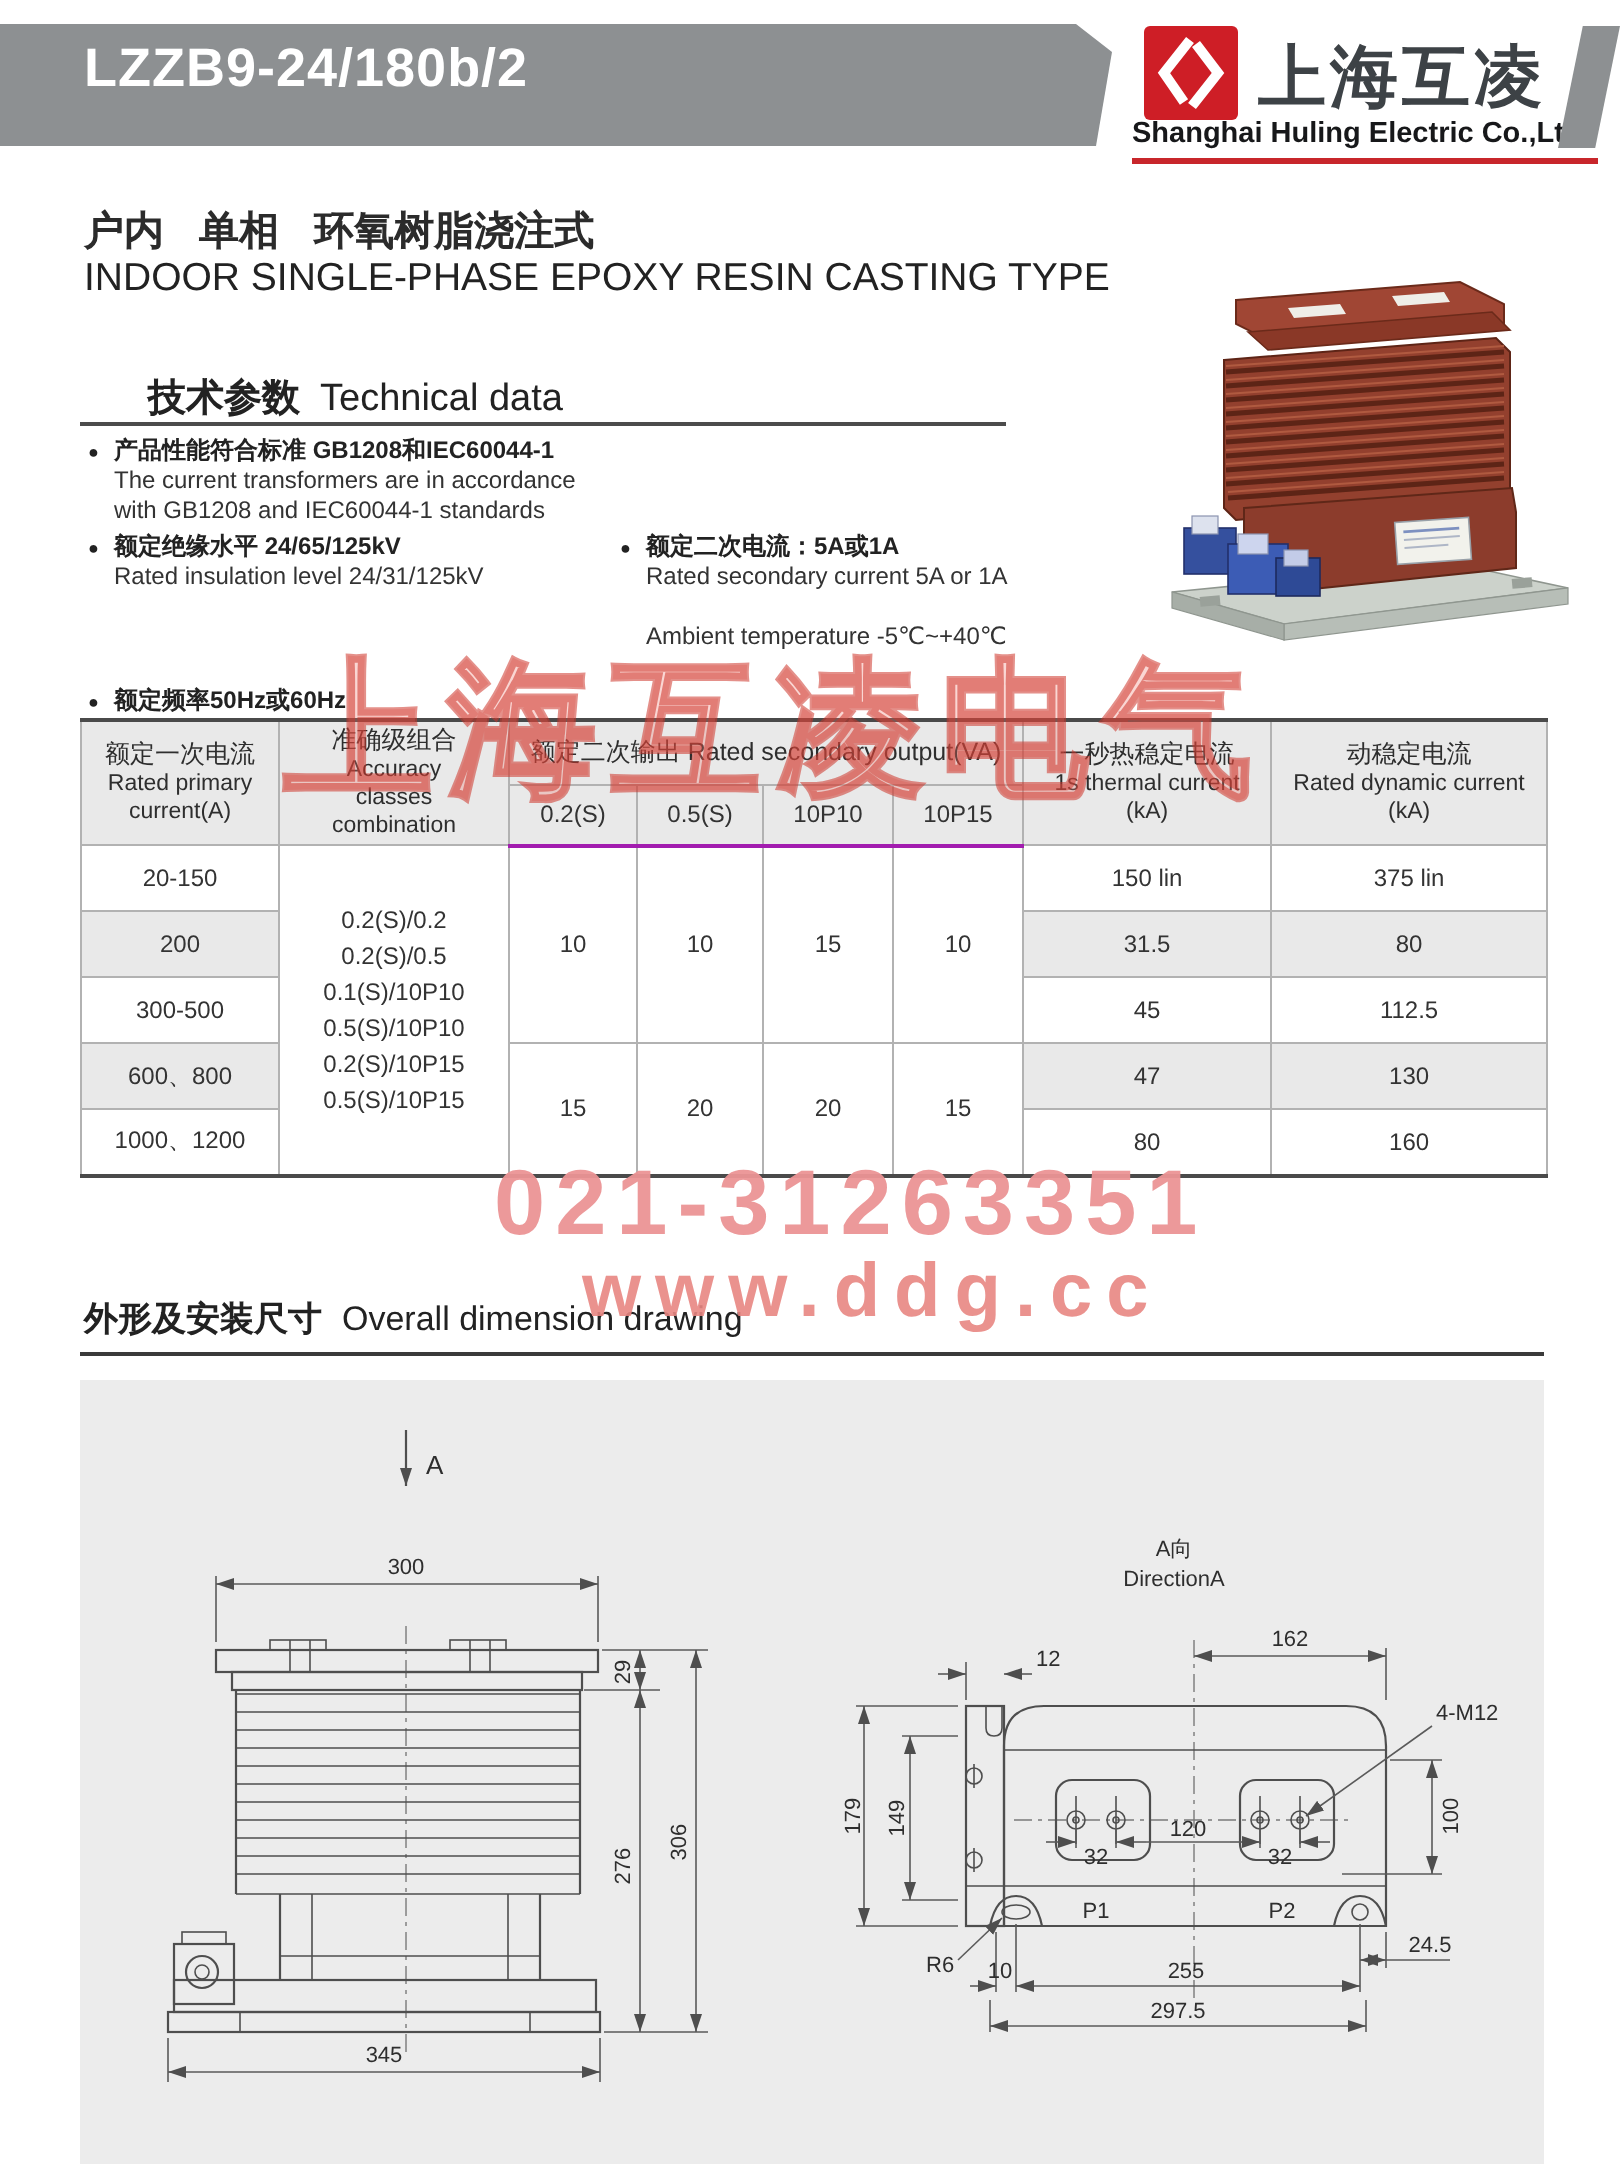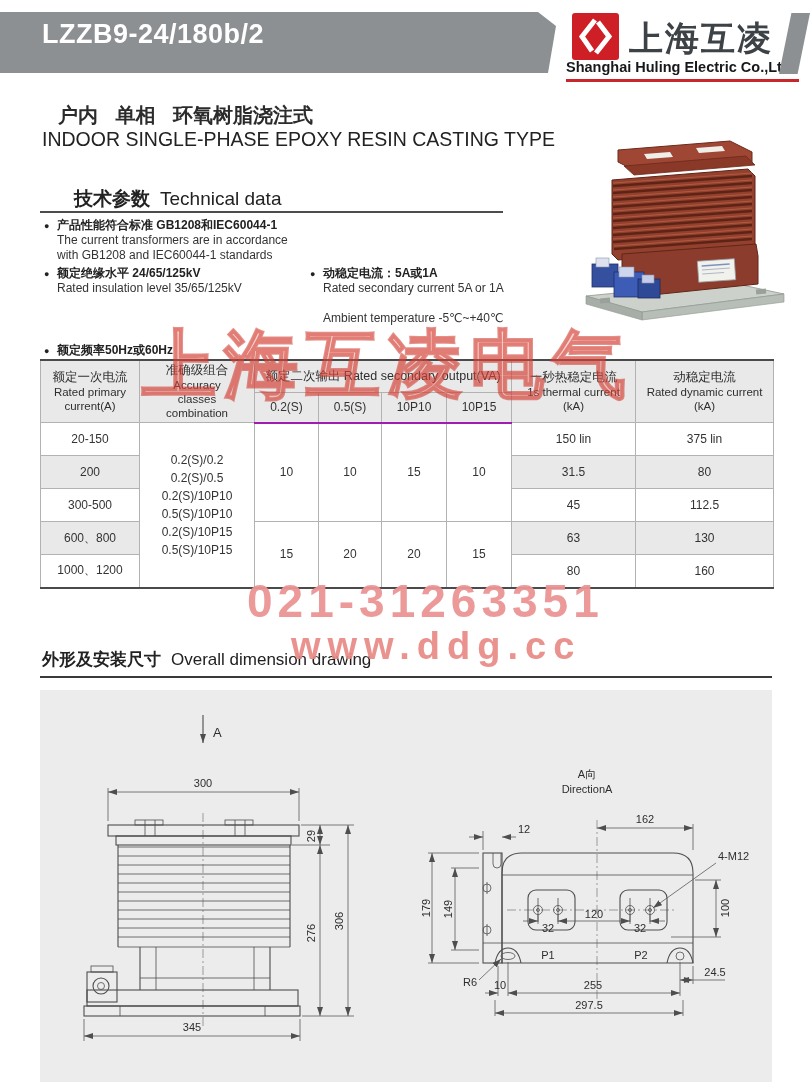--- a/index.html
+++ b/index.html
@@ -13,21 +13,21 @@
   .hbar .model { position:absolute; left:42px; top:7px; color:#fff; font-size:27px; font-weight:700; letter-spacing:.5px; }
   .hbar .sub   { position:absolute; left:42px; top:40px; color:#eceff0; font-size:15px; }
   .logo-sq { position:absolute; left:572px; top:13px; width:47px; height:47px; background:#ce1e26; border-radius:3px; }
   .brand-cn { position:absolute; left:629px; top:16px; font-size:34px; font-weight:600; color:#3d4246; letter-spacing:2px; }
   .brand-en { position:absolute; left:566px; top:59px; font-size:14.5px; font-weight:600; color:#17181a; }
   .brand-line { position:absolute; left:566px; top:79px; width:233px; height:3px; background:#c8262b; }
   .gray-slash { position:absolute; left:779px; top:13px; width:31px; height:61px; background:#8d9092;
                 clip-path:polygon(40% 0,100% 0,60% 100%,0 100%); }
 
   
-  .t-cn { position:absolute; left:58px; top:102px; font-size:20px; font-weight:600; color:#2b2b2b; word-spacing:12px; }
+  .t-cn { position:absolute; left:42px; top:102px; font-size:20px; font-weight:600; color:#2b2b2b; word-spacing:12px; }
   .t-en { position:absolute; left:42px; top:128px; font-size:19.5px; color:#222; }
 
   
   .sec-h { position:absolute; font-size:19px; color:#222; }
   .sec-h .cn { font-weight:700; }
   .sec-h .en { font-weight:400; margin-left:10px; }
   .rule { position:absolute; background:#4c4c4c; }
   .bul { position:absolute; width:268px; font-size:12px; line-height:15px; color:#333; }
   .bul .cn { font-weight:600; color:#222; }
   .bul .row { position:relative; padding-left:13px; }
@@ -91,29 +91,29 @@
   </div>
   <div class="rule" style="left:40px; top:211px; width:463px; height:1.6px;"></div>
 
   <div class="bul" style="left:44px; top:218px;">
     <div class="row cn">产品性能符合标准 GB1208和IEC60044-1</div>
     <div class="en">The current transformers are in accordance</div>
     <div class="en">with GB1208 and IEC60044-1 standards</div>
   </div>
   <div class="bul" style="left:44px; top:266px;">
     <div class="row cn">额定绝缘水平 24/65/125kV</div>
-    <div class="en">Rated insulation level 35/65/125kV</div>
+    <div class="en">Rated insulation level 24/31/125kV</div>
   </div>
   <div class="bul" style="left:44px; top:311px;margin-top:32px;">
     <div class="row cn">额定频率50Hz或60Hz</div>
     <div class="en">Rated frequency 50Hz or 60Hz</div>
   </div>
 
   <div class="bul" style="left:310px; top:266px;">
-    <div class="row cn">动稳定电流：5A或1A</div>
+    <div class="row cn">额定二次电流：5A或1A</div>
     <div class="en">Rated secondary current 5A or 1A</div>
   </div>
   <div class="bul" style="left:310px; top:311px;">
     <div class="en">Ambient temperature -5℃~+40℃</div>
   </div>
 
   <svg style="position:absolute; left:578px; top:136px;" width="214" height="192" viewBox="0 0 214 192">
     <g>
       <polygon points="8,160 150,146 206,158 64,176" fill="#ccd2cb" stroke="#8f968f" stroke-width="0.8"></polygon>
       <polygon points="64,176 206,158 206,166 64,184" fill="#b7beb7" stroke="#8f968f" stroke-width="0.6"></polygon>
@@ -217,21 +217,21 @@
         <th>10P10</th>
         <th>10P15</th>
       </tr>
     </thead>
     <tbody>
       <tr>
         <td class="band">20-150</td>
         <td class="acc" rowspan="5">
           <div>0.2(S)/0.2</div>
           <div>0.2(S)/0.5</div>
-          <div>0.2(S)/10P10</div>
+          <div>0.1(S)/10P10</div>
           <div>0.5(S)/10P10</div>
           <div>0.2(S)/10P15</div>
           <div>0.5(S)/10P15</div>
         </td>
         <td rowspan="3">10</td>
         <td rowspan="3">10</td>
         <td rowspan="3">15</td>
         <td rowspan="3">10</td>
         <td class="band">150 lin</td>
         <td class="band">375 lin</td>
@@ -245,21 +245,21 @@
         <td class="band">300-500</td>
         <td class="band">45</td>
         <td class="band">112.5</td>
       </tr>
       <tr class="shade">
         <td class="band">600、800</td>
         <td rowspan="2">15</td>
         <td rowspan="2">20</td>
         <td rowspan="2">20</td>
         <td rowspan="2">15</td>
-        <td class="band">63</td>
+        <td class="band">47</td>
         <td class="band">130</td>
       </tr>
       <tr>
         <td class="band">1000、1200</td>
         <td class="band">80</td>
         <td class="band">160</td>
       </tr>
     </tbody>
   </table>
 

